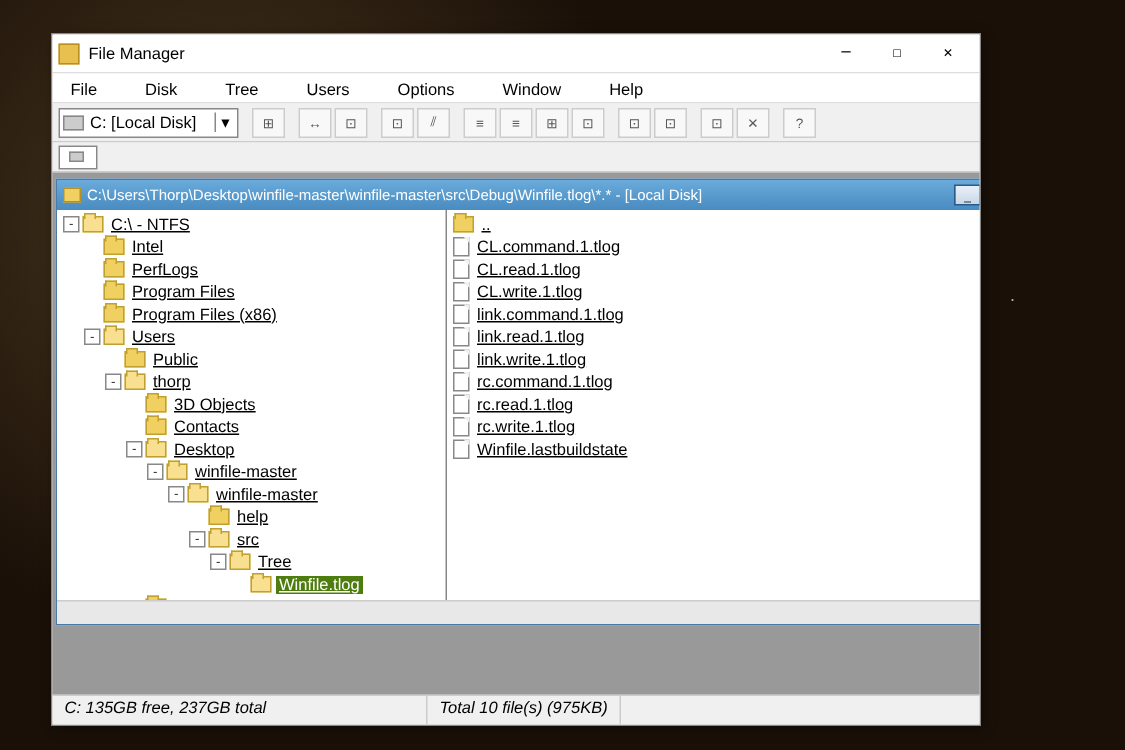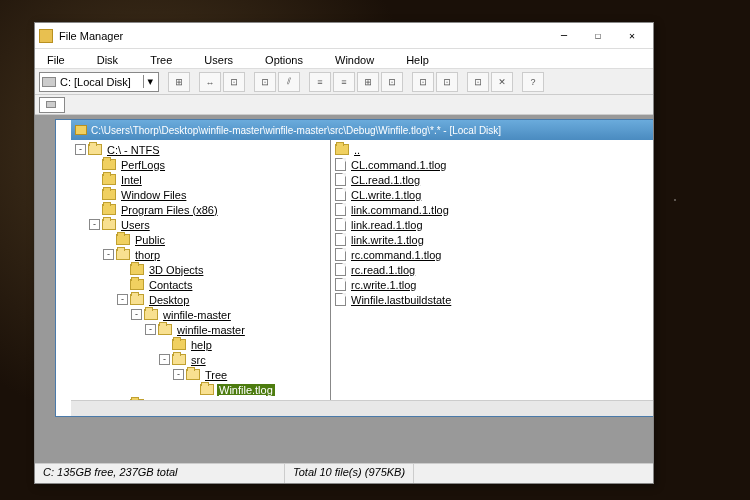--- a/index.html
+++ b/index.html
@@ -16,21 +16,21 @@
 .menubar { height: 20px; display: flex; align-items: flex-end; padding: 0 4px; font-size: 11px; background: #fff; border-bottom: 1px solid #ddd; gap: 16px; }
 .menu-item { padding: 2px 8px; cursor: pointer; }
 .toolbar { height: 26px; display: flex; align-items: center; padding: 2px 4px; gap: 2px; background: #f0f0f0; border-bottom: 1px solid #ccc; }
 .drive-select { display: flex; align-items: center; border: 1px solid #888; background: #fff; height: 20px; font-size: 11px; padding: 0 2px; min-width: 120px; }
 .drive-select .dd { margin-left: auto; padding: 0 3px; border-left: 1px solid #888; }
 .tbtn { width: 22px; height: 20px; border: 1px solid #ccc; background: #f8f8f8; display: flex; align-items: center; justify-content: center; font-size: 9px; cursor: pointer; color: #555; }
 .tsep { width: 5px; }
 .toolbar2 { height: 20px; display: flex; align-items: center; padding: 2px 4px; background: #f0f0f0; border-bottom: 1px solid #ccc; }
 .drive-btn { width: 26px; height: 16px; border: 1px solid #888; background: #fff; font-size: 9px; display: flex; align-items: center; justify-content: center; }
 .mdi-area { flex: 1; background: #999; position: relative; overflow: hidden; }
-.child-window { position: absolute; left: 20px; top: 4px; width: 662px; height: 298px; border: 1px solid #4a7aaa; background: #fff; display: flex; flex-direction: column; padding-left: 15px; }
+.child-window { position: absolute; left: 2px; top: 4px; width: 662px; height: 298px; border: 1px solid #4a7aaa; background: #fff; display: flex; flex-direction: column; }
 .child-titlebar { height: 20px; background: linear-gradient(#6aabdc, #4a8bc0); color: #fff; display: flex; align-items: center; font-size: 10px; padding: 0 4px; }
 .child-titlebar .icon { width: 12px; height: 10px; background: #f0d060; border: 1px solid #b89020; margin-right: 4px; }
 .child-titlebar .title { flex: 1; white-space: nowrap; overflow: hidden; }
 .child-winbtns { display: flex; gap: 2px; }
 .child-winbtn { width: 18px; height: 14px; font-size: 8px; display: flex; align-items: center; justify-content: center; border: 1px solid #2a5a8a; cursor: pointer; }
 .cwb-min, .cwb-max { background: linear-gradient(#e8f0f8,#c8d8e8); color: #000; }
 .cwb-close { background: linear-gradient(#e88,#c44); color: #fff; }
 .child-body { flex: 1; display: flex; overflow: hidden; background: #fff; }
 .tree-pane { width: 260px; overflow: auto; border-right: 1px solid #888; font-size: 11px; padding: 2px 0; }
 .file-pane { flex: 1; overflow: auto; font-size: 11px; padding: 2px 0; }
@@ -130,33 +130,33 @@
             <div class="tree-row">
               <span class="indent" style="width: 4px;"></span>
               <span class="expander">-</span>
               <span class="folder-icon open"></span>
               <span class="label">C:\ - NTFS</span>
             </div>
             <div class="tree-row">
               <span class="indent" style="width: 18px;"></span>
               <span class="expander empty"></span>
               <span class="folder-icon"></span>
+              <span class="label">Intel</span>
+            </div>
+            <div class="tree-row">
+              <span class="indent" style="width: 18px;"></span>
+              <span class="expander empty"></span>
+              <span class="folder-icon"></span>
               <span class="label">PerfLogs</span>
             </div>
             <div class="tree-row">
               <span class="indent" style="width: 18px;"></span>
               <span class="expander empty"></span>
               <span class="folder-icon"></span>
-              <span class="label">Intel</span>
-            </div>
-            <div class="tree-row">
-              <span class="indent" style="width: 18px;"></span>
-              <span class="expander empty"></span>
-              <span class="folder-icon"></span>
-              <span class="label">Window Files</span>
+              <span class="label">Program Files</span>
             </div>
             <div class="tree-row">
               <span class="indent" style="width: 18px;"></span>
               <span class="expander empty"></span>
               <span class="folder-icon"></span>
               <span class="label">Program Files (x86)</span>
             </div>
             <div class="tree-row">
               <span class="indent" style="width: 18px;"></span>
               <span class="expander">-</span>

